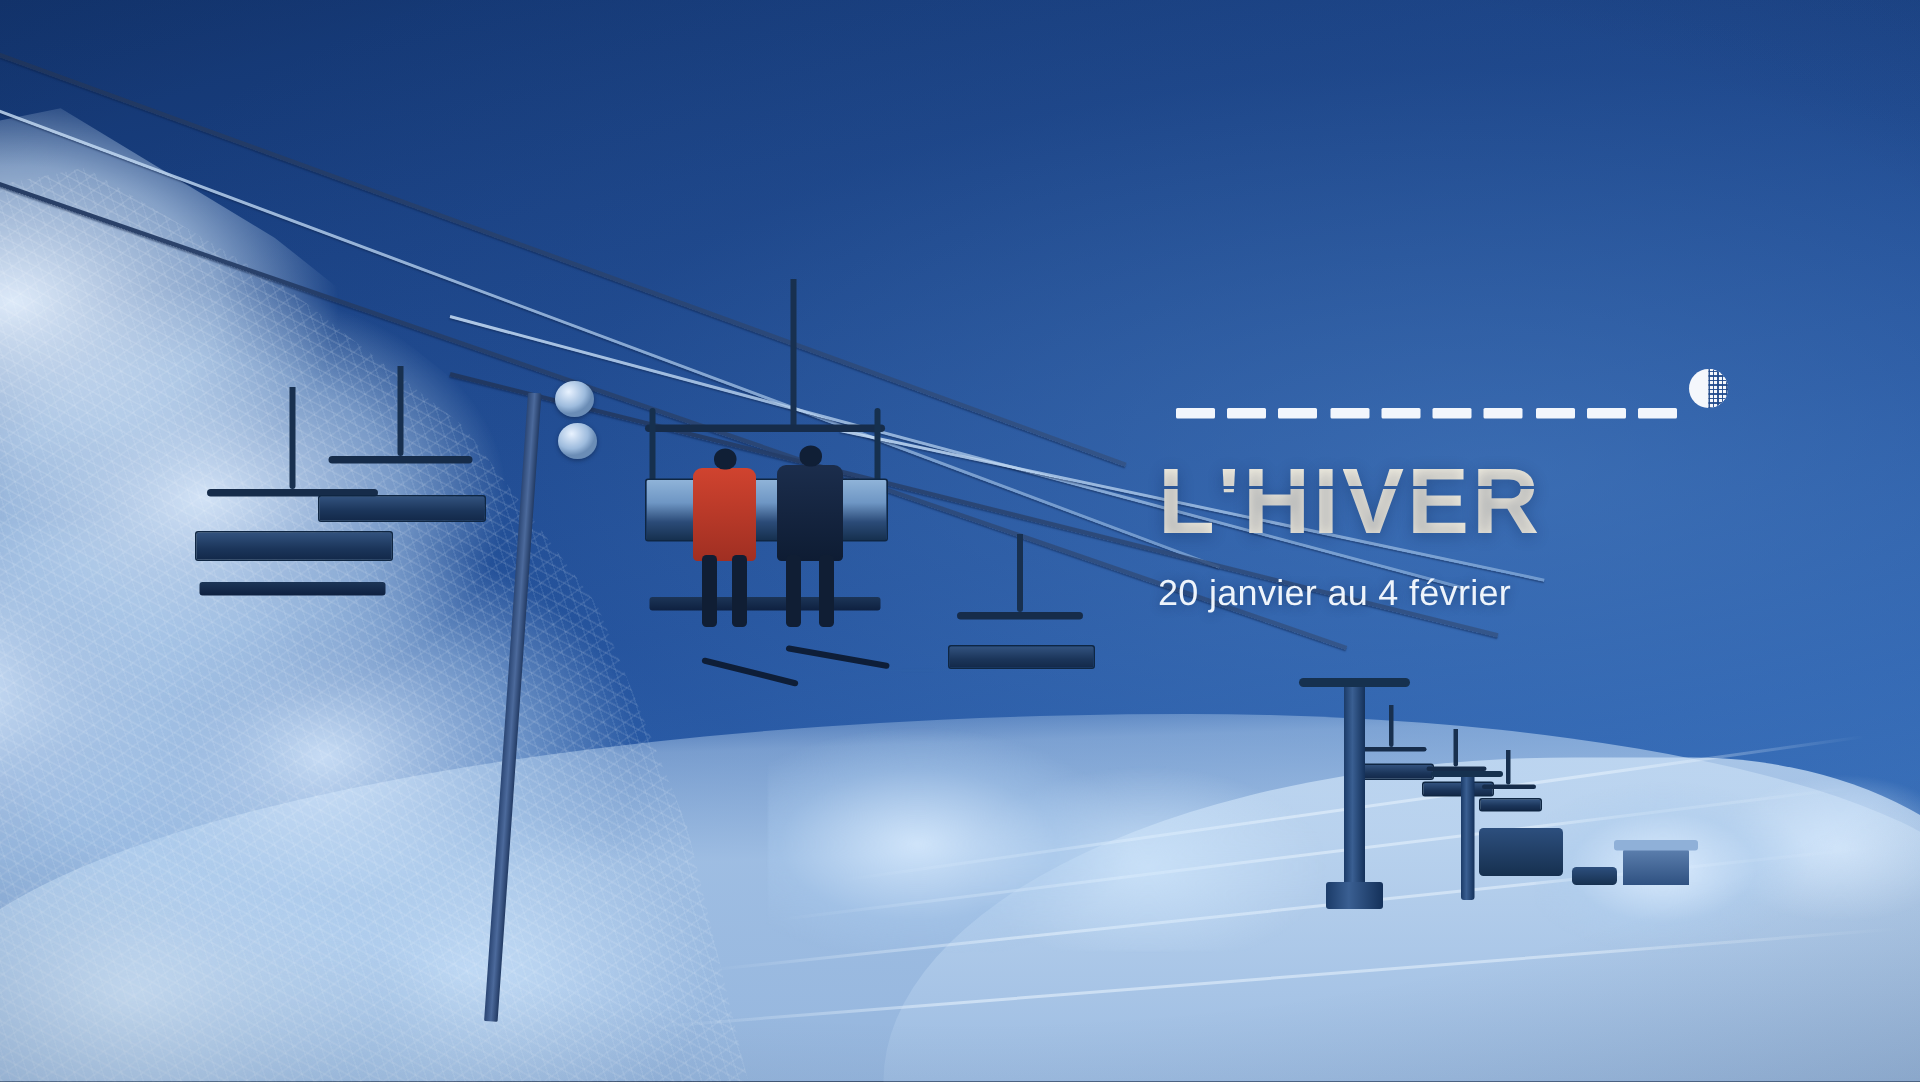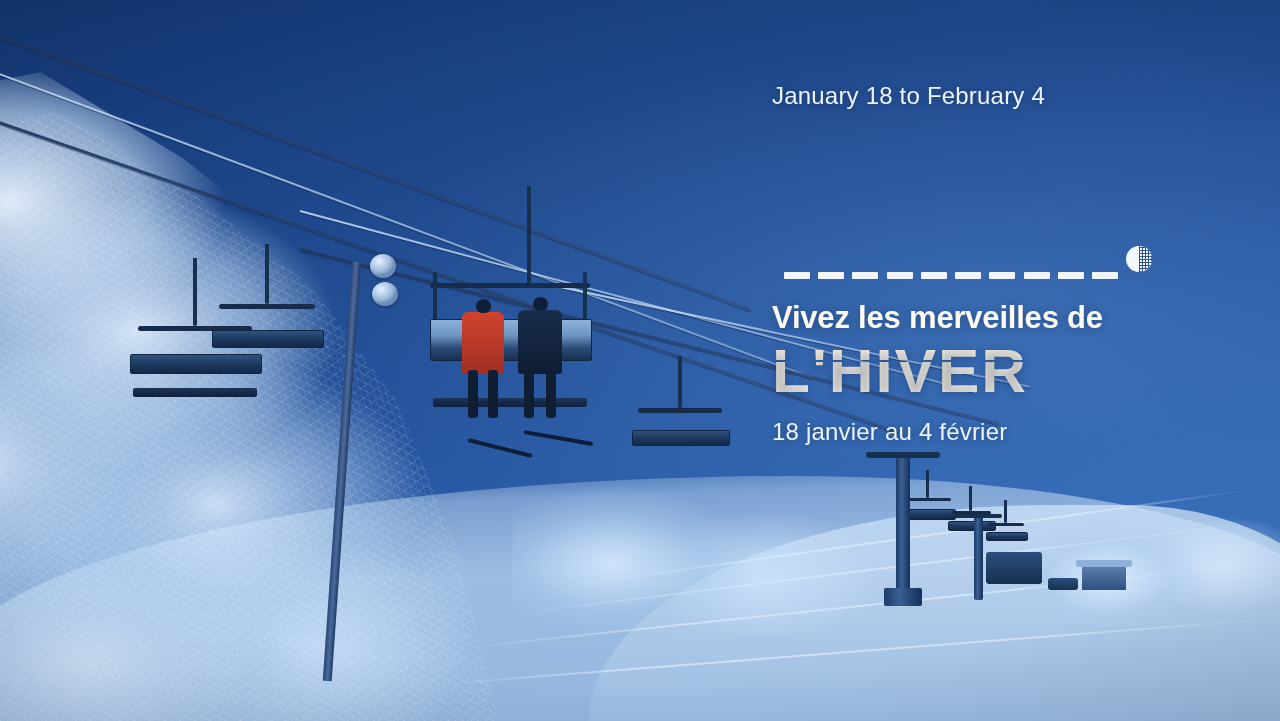--- a/index.html
+++ b/index.html
@@ -472,21 +472,20 @@
 
     <div class="groomer" style="left:986px; top:552px; width:56px; height:32px;"></div>
     <div class="hut" style="left:1082px; top:566px; width:44px; height:24px;"></div>
     <div class="hut-roof" style="left:1076px; top:560px; width:56px; height:7px;"></div>
     <div class="groomer" style="left:1048px; top:578px; width:30px; height:12px;"></div>
 
     <div class="vignette"></div>
   </div>
 
   <div class="copy">
-    <div class="subline">January 18 to February 4</div>
   </div>
 
   <div class="divider-row">
     <div class="dashes">
       <span class="dash"></span>
       <span class="dash"></span>
       <span class="dash"></span>
       <span class="dash"></span>
       <span class="dash"></span>
       <span class="dash"></span>
@@ -494,20 +493,19 @@
       <span class="dash"></span>
       <span class="dash"></span>
       <span class="dash"></span>
     </div>
     <div class="brandmark">
       <div class="grid"></div>
     </div>
   </div>
 
   <div class="copy copy2">
-    <div class="headline">Vivez les merveilles de</div>
     <div class="wordmark">
       <span class="gl">L</span><span class="gl">'</span><span class="gl">H</span><span class="gl">I</span><span class="gl">V</span><span class="gl">E</span><span class="gl">R</span>
     </div>
-    <div class="subline">18 janvier au 4 février</div>
+    <div class="subline">20 janvier au 4 février</div>
   </div>
 
 </div>
 
 </body></html>

